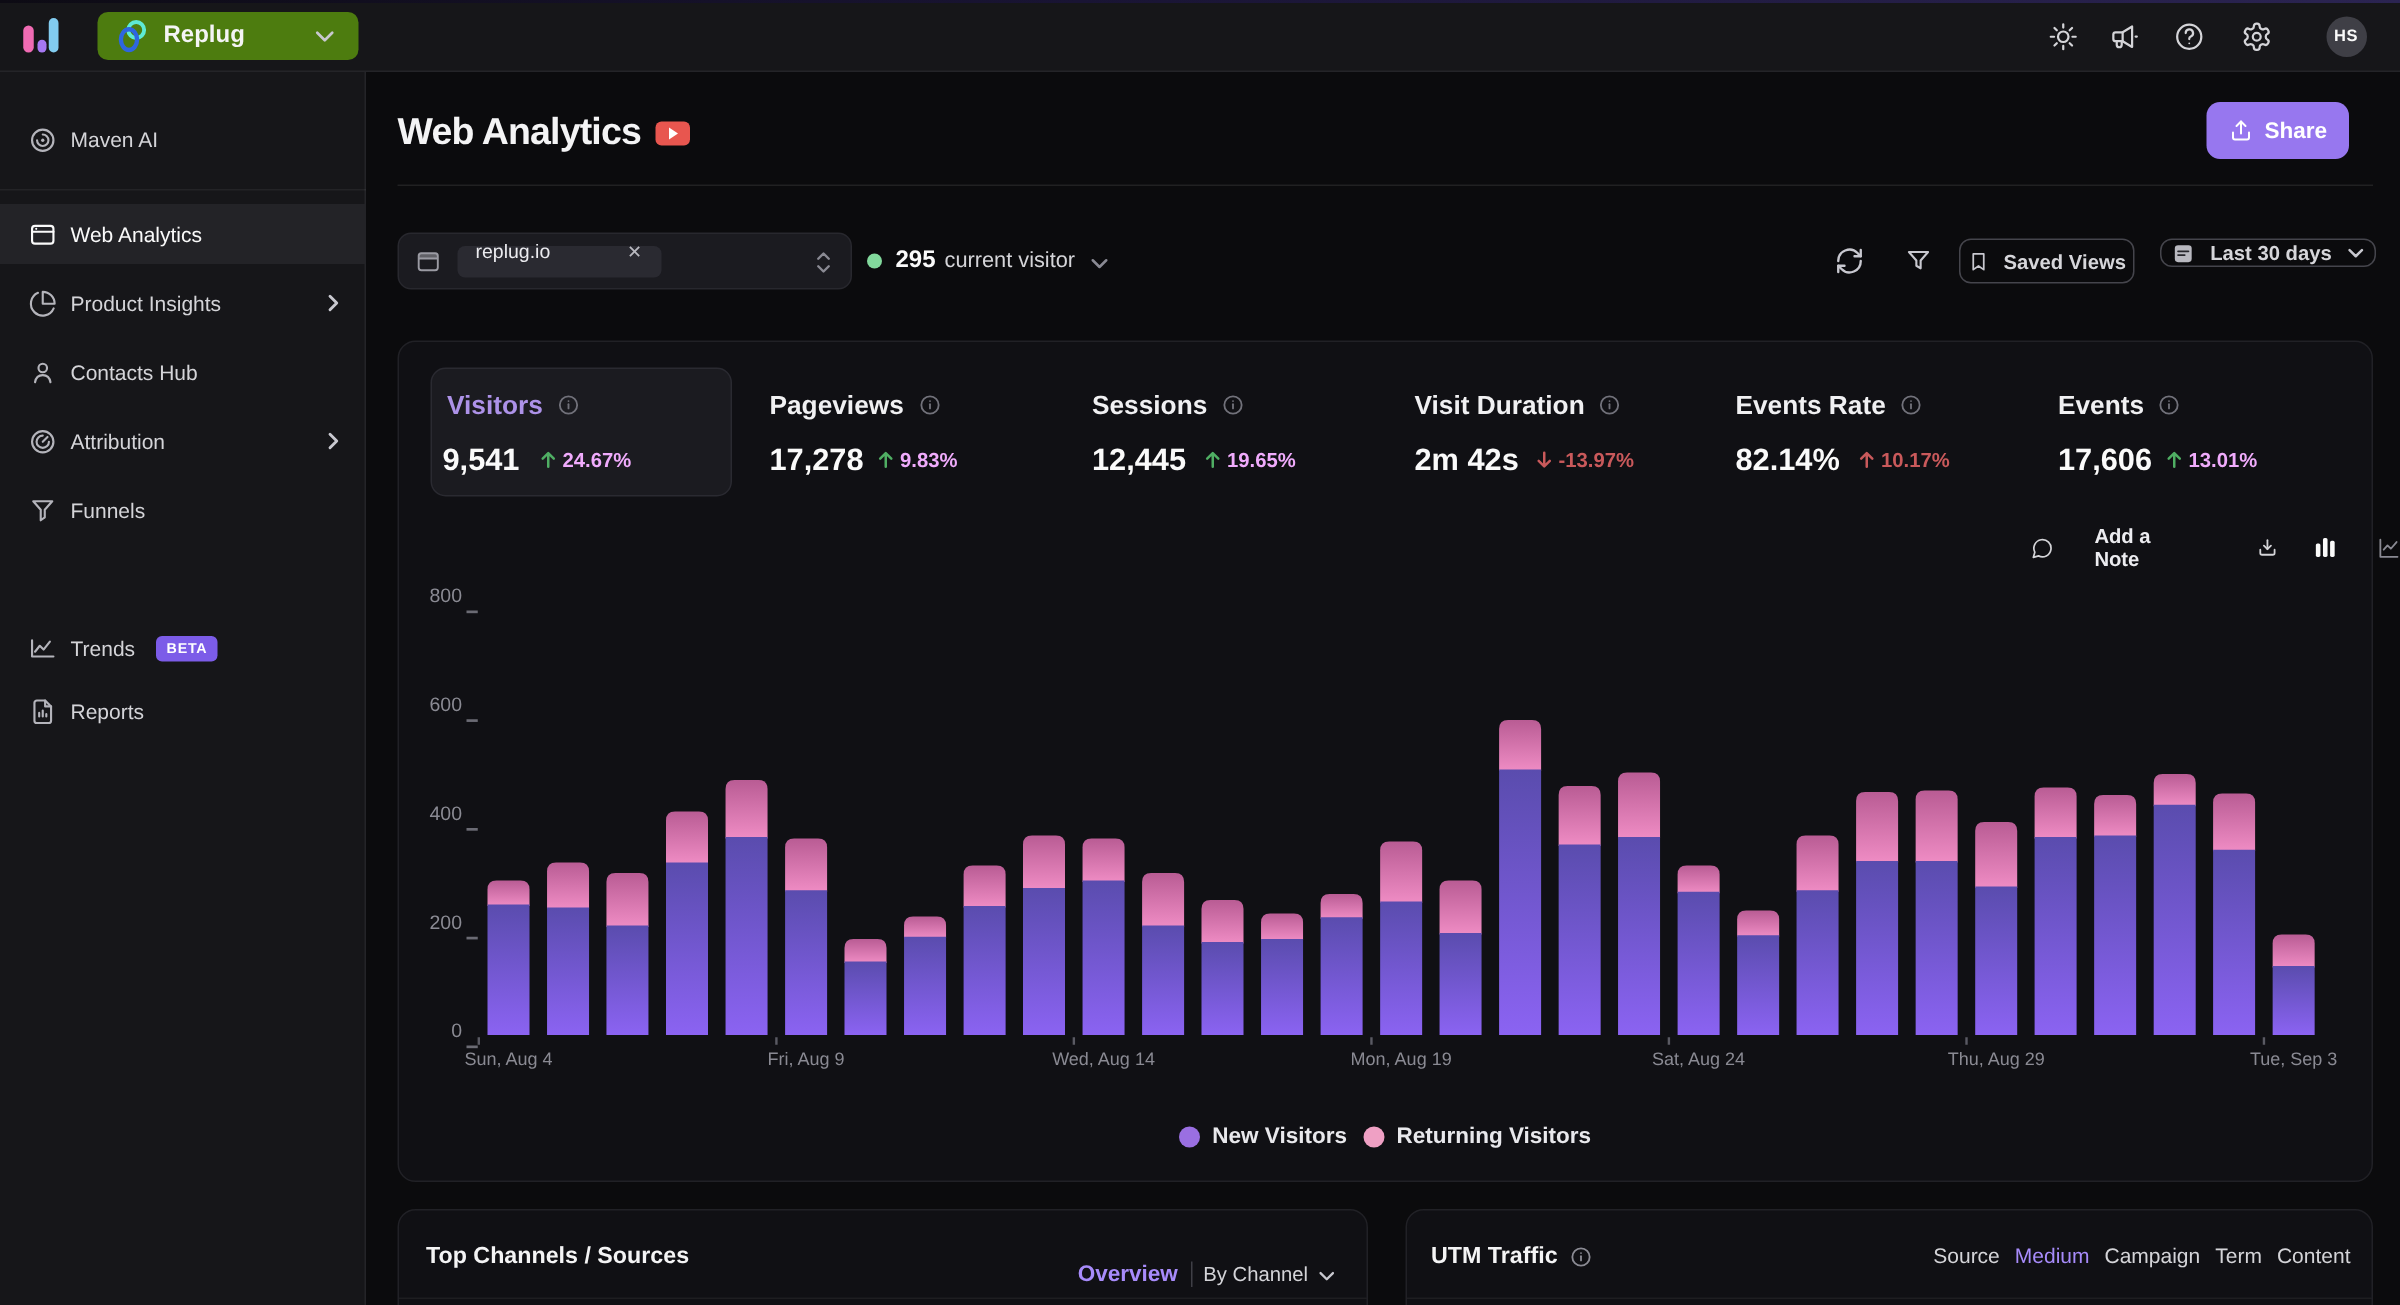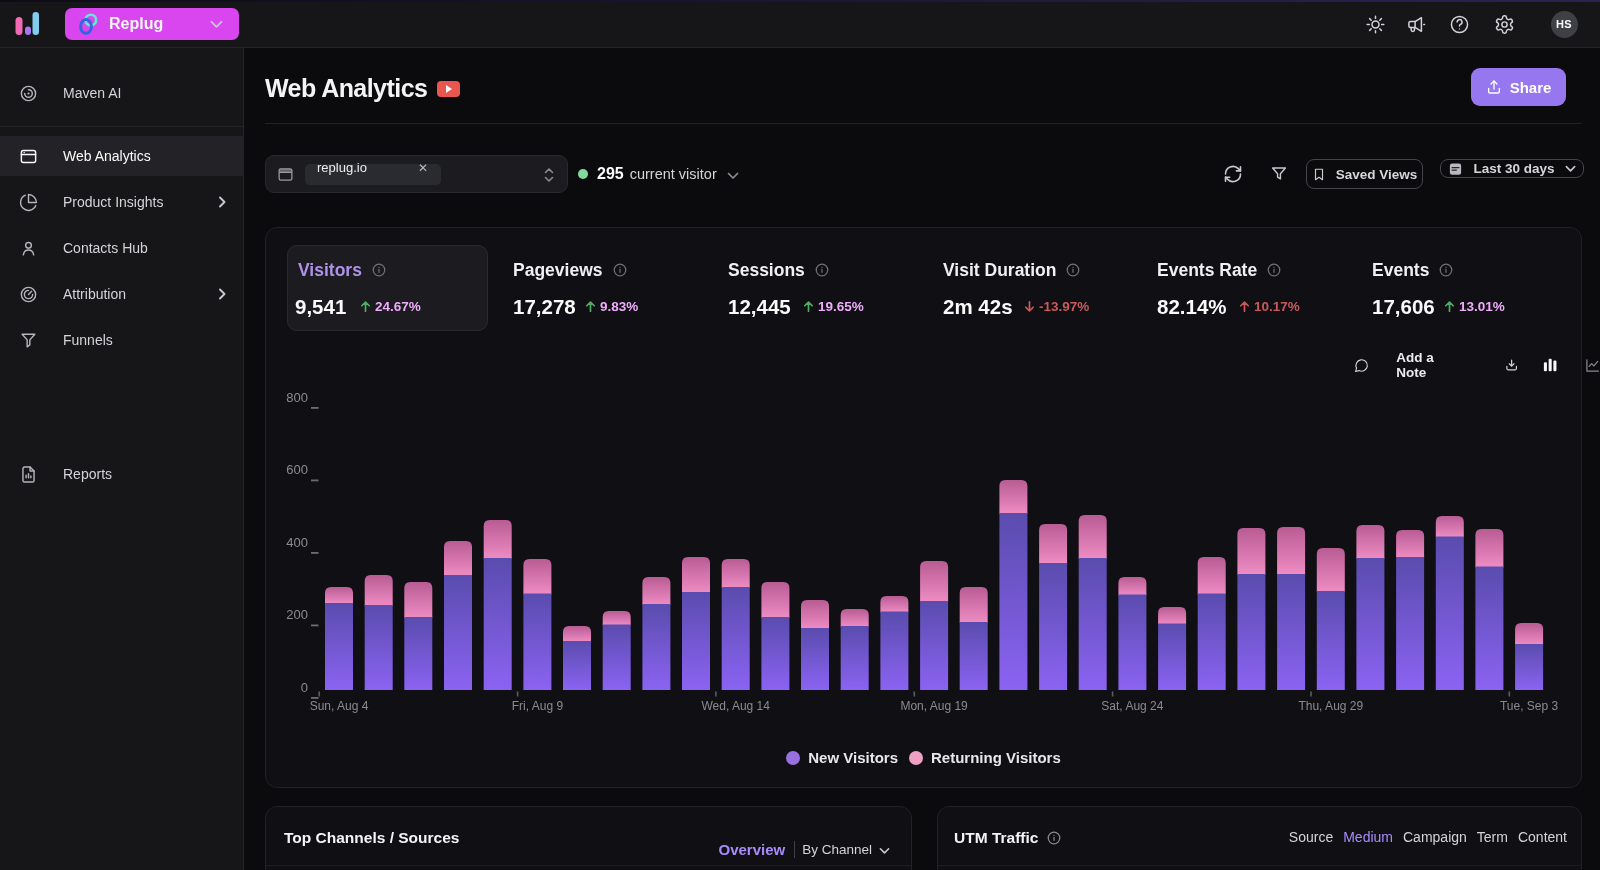--- a/index.html
+++ b/index.html
@@ -6,28 +6,28 @@
 html,body{width:1600px;height:870px;background:#0b0b0d;overflow:hidden}
 body{font-family:"Liberation Sans",sans-serif;-webkit-font-smoothing:antialiased;color:#e4e4e7}
 #app{position:relative;width:1600px;height:870px;overflow:hidden}
 .abs{position:absolute}
 .row{display:flex;align-items:center}
 svg{display:block}
 .topline{left:0;top:0;width:1600px;height:2px;background:linear-gradient(90deg,#0d0b14 0%,#191434 45%,#2b2452 100%)}
 .topbar{left:0;top:0;width:1600px;height:48px;background:#161619;border-bottom:1px solid #242428}
 .sidebar{left:0;top:48px;width:244px;height:822px;background:#161619;border-right:1px solid #242428}
 .logo{left:15px;top:11px;width:24px;height:24px}
-.wsbox{left:65px;top:8px;width:174px;height:32px;background:#d946ef;border-radius:7px}
+.wsbox{left:65px;top:8px;width:174px;height:32px;background:#4d7c0f;border-radius:7px}
 .wsbox .row{height:32px;padding:0 16px 0 12px}
 .wstext{color:#f4f4f5;font-size:16px;font-weight:700;margin-left:10px}
 .avatar{width:27px;height:27px;border-radius:50%;background:#3f3f46;color:#fafafa;font-size:11px;font-weight:700;display:flex;align-items:center;justify-content:center;letter-spacing:.3px}
 .navitem{left:0;width:244px;height:40px;color:#d4d4d8;font-size:14px;font-weight:500}
 .navitem .row{height:40px;padding-left:19px}
 .navitem svg{flex:0 0 auto}
-.navlabel{margin-left:25px}
+.navlabel{margin-left:9px}
 .navsel{background:#232327;color:#fafafa}
 .navchev{position:absolute;right:16px;top:14px}
 .sidesep{left:0;width:244px;height:1px;background:rgba(255,255,255,.06)}
 .beta{display:inline-block;margin-left:14px;background:#7c5ce8;color:#fff;font-size:9.5px;font-weight:700;letter-spacing:.5px;padding:3px 7px;border-radius:4px}
 .h1{left:265px;top:74px;font-size:25px;font-weight:700;color:#f4f4f5;letter-spacing:-0.55px}
 .yticon{left:437px;top:81px;width:23px;height:16px;background:#e8564f;border-radius:4px;display:flex;align-items:center;justify-content:center}
 .yticon::after{content:"";width:0;height:0;border-left:6px solid #fff;border-top:4px solid transparent;border-bottom:4px solid transparent;margin-left:1px}
 .sharebtn{left:1471px;top:68px;width:95px;height:38px;background:#9777ef;border-radius:9px;display:flex;align-items:center;justify-content:center;gap:8px;color:#fff;font-size:15px;font-weight:600}
 .hdiv{left:265px;top:123px;width:1317px;height:1px;background:rgba(255,255,255,.09)}
 .finput{left:265px;top:155px;width:303px;height:38px;background:#1b1b20;border:1px solid #28282e;border-radius:9px}
@@ -156,20 +156,30 @@
 <svg class="navchev" width="11" height="12" viewBox="0 0 11 12" fill="none" stroke="#c8c8cf" stroke-width="1.9" stroke-linecap="round" stroke-linejoin="round">
         <path d="M3 1.5 7.5 6 3 10.5"></path>
       </svg>
     </div>
 <div class="abs navitem" style="top:320px">
       <div class="row">
 <svg width="19" height="19" viewBox="0 0 24 24" fill="none" stroke="#b4b4bb" stroke-width="1.8" stroke-linecap="round" stroke-linejoin="round">
           <path d="M4 4h16l-6.3 7.2v6.3L10.3 20v-8.8L4 4z"></path>
         </svg>
 <span class="navlabel">Funnels</span>
+      </div>
+    </div>
+<div class="abs navitem" style="top:412px">
+      <div class="row">
+<svg width="19" height="19" viewBox="0 0 24 24" fill="none" stroke="#b4b4bb" stroke-width="1.8" stroke-linecap="round" stroke-linejoin="round">
+          <path d="M3 5v13.5h18"></path>
+          <path d="M5.5 14.5l4-5 3.2 3.2 5.3-6.7"></path>
+        </svg>
+<span class="navlabel">Trends</span>
+        <span class="beta">BETA</span>
       </div>
     </div>
 <div class="abs navitem" style="top:454px">
       <div class="row">
 <svg width="19" height="19" viewBox="0 0 24 24" fill="none" stroke="#b4b4bb" stroke-width="1.8" stroke-linecap="round" stroke-linejoin="round">
           <path d="M14 2.5H7a2 2 0 0 0-2 2v15a2 2 0 0 0 2 2h10a2 2 0 0 0 2-2V7.5z"></path>
           <path d="M14 2.5v5h5"></path>
           <path d="M9 16v-3M12 16v-5M15 16v-2"></path>
         </svg>
 <span class="navlabel">Reports</span>

